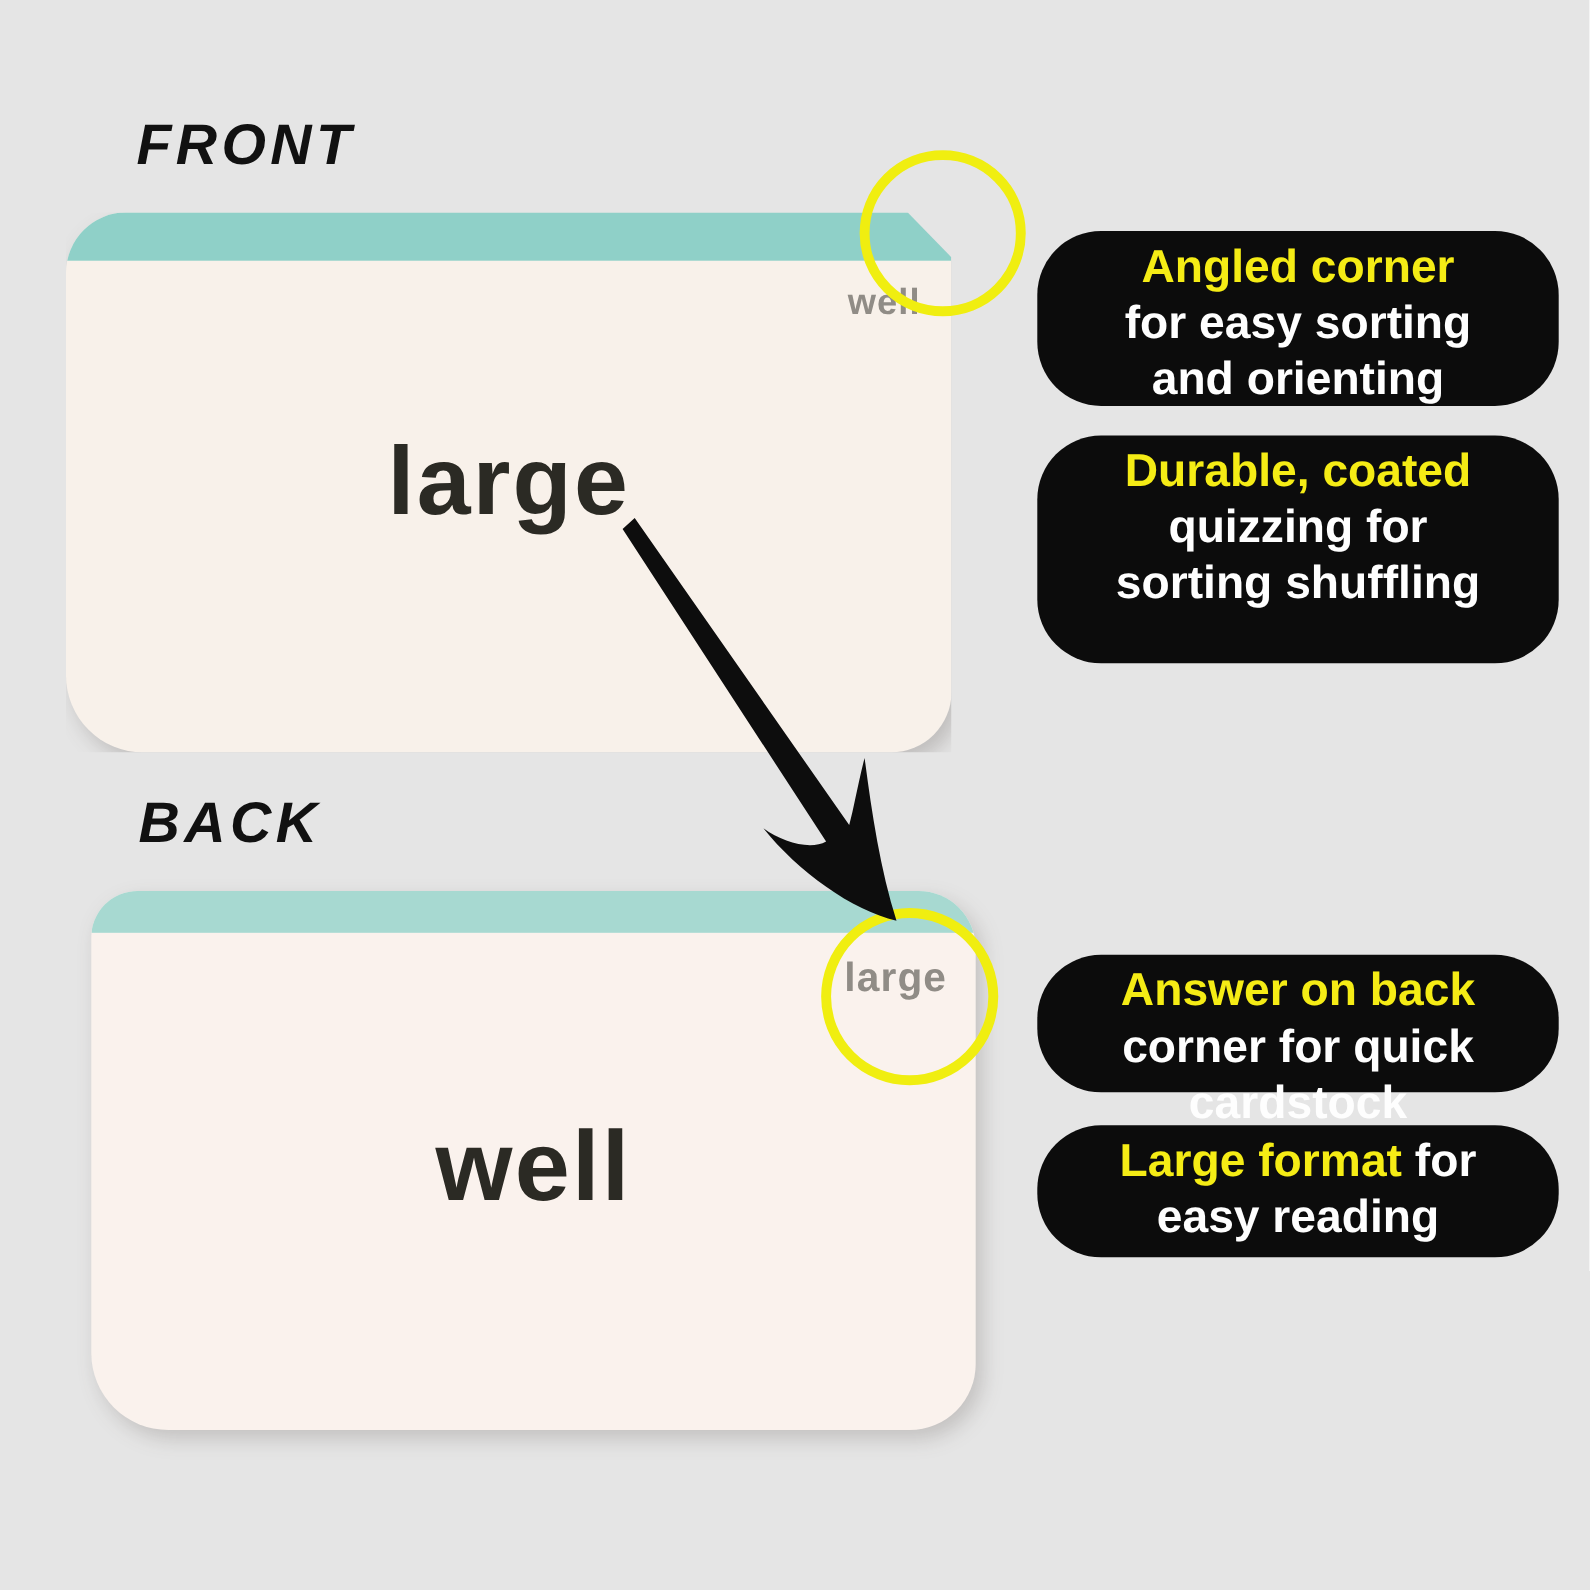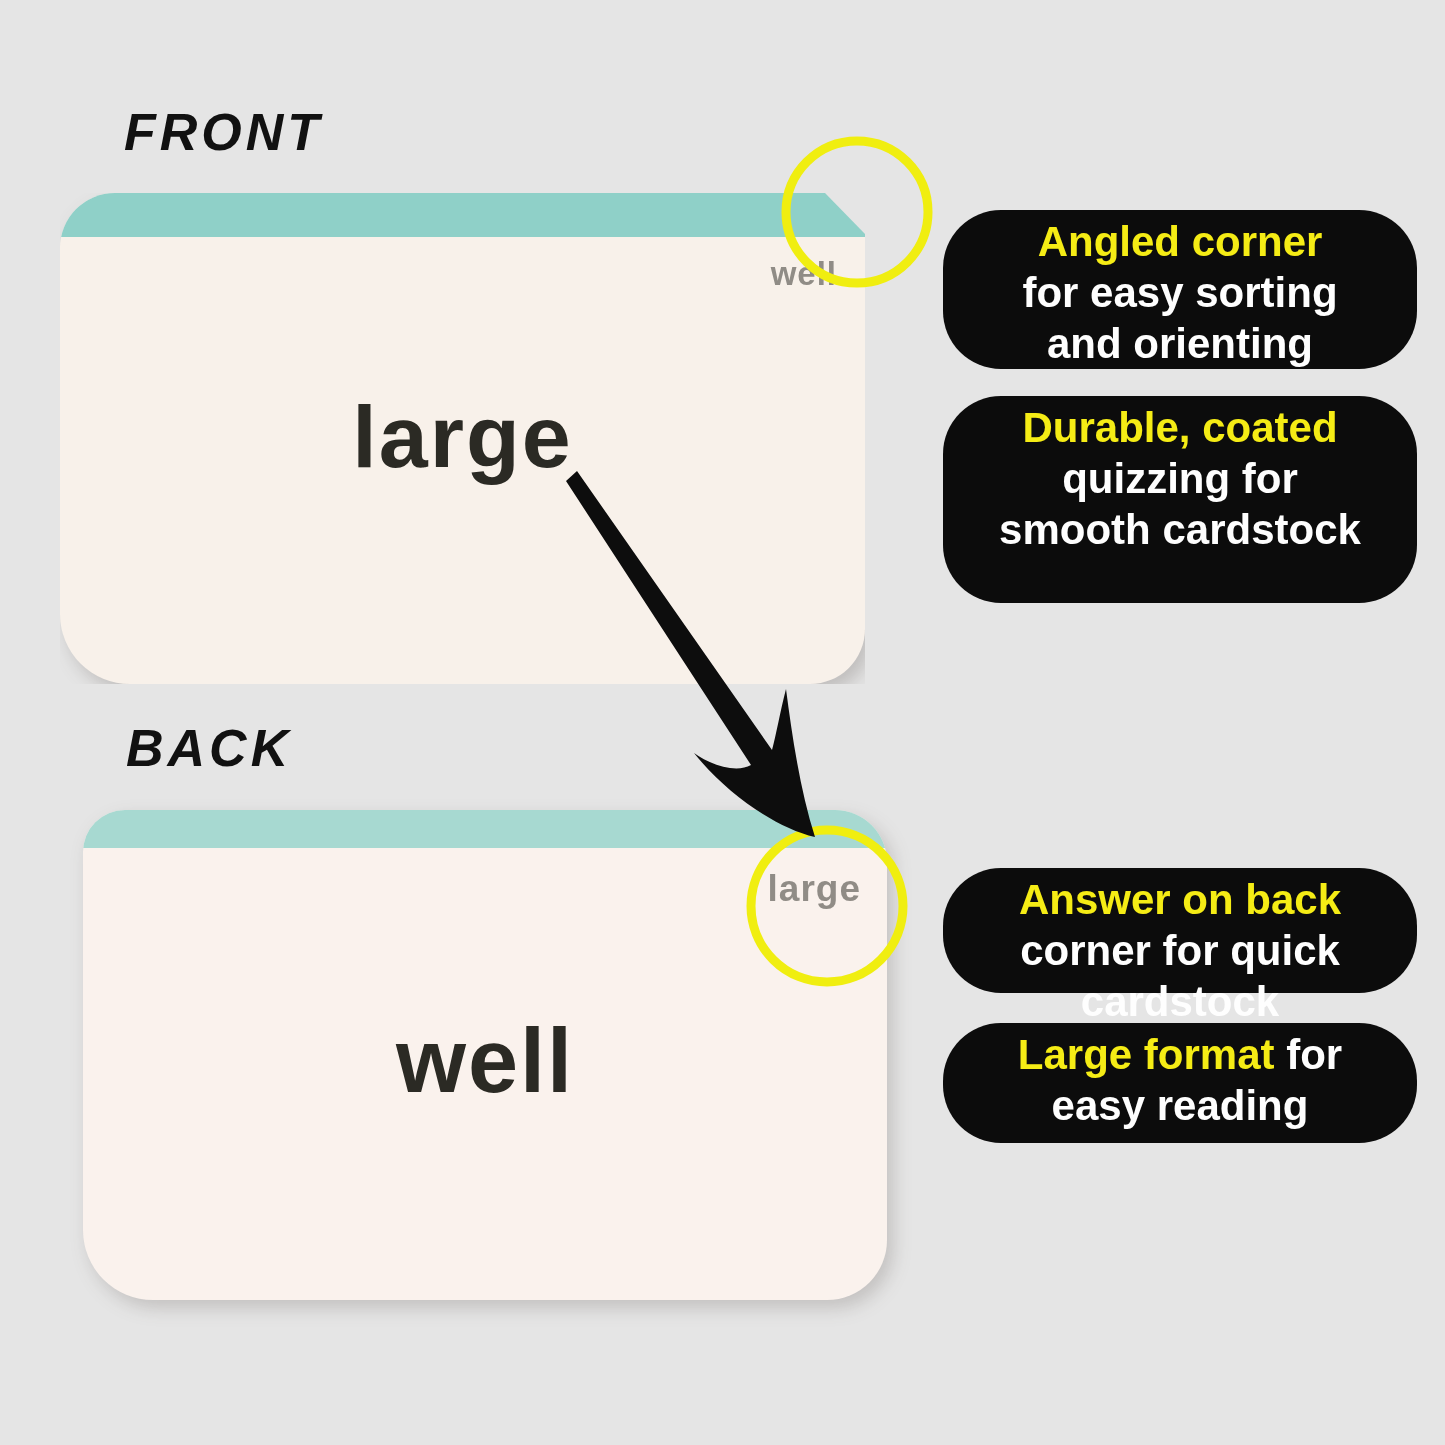--- a/index.html
+++ b/index.html
@@ -129,21 +129,21 @@
   </svg>
 
   <div id="pill-0" class="pill">
       <div class="pill-line"><span class="hl">Angled corner</span></div>
       <div class="pill-line"><span class="wt">for easy sorting</span></div>
       <div class="pill-line"><span class="wt">and orienting</span></div>
     </div>
   <div id="pill-1" class="pill">
       <div class="pill-line"><span class="hl">Durable, coated</span></div>
       <div class="pill-line"><span class="wt">quizzing for</span></div>
-      <div class="pill-line"><span class="wt">smooth cardstock</span></div>
+      <div class="pill-line"><span class="wt">sorting shuffling</span></div>
     </div>
   <div id="pill-2" class="pill">
       <div class="pill-line"><span class="hl">Answer on back</span></div>
       <div class="pill-line"><span class="wt">corner for quick</span></div>
       <div class="pill-line"><span class="wt">cardstock</span></div>
     </div>
   <div id="pill-3" class="pill">
       <div class="pill-line"><span class="hl">Large format</span><span class="wt"> for</span></div>
       <div class="pill-line"><span class="wt">easy reading</span></div>
     </div>

